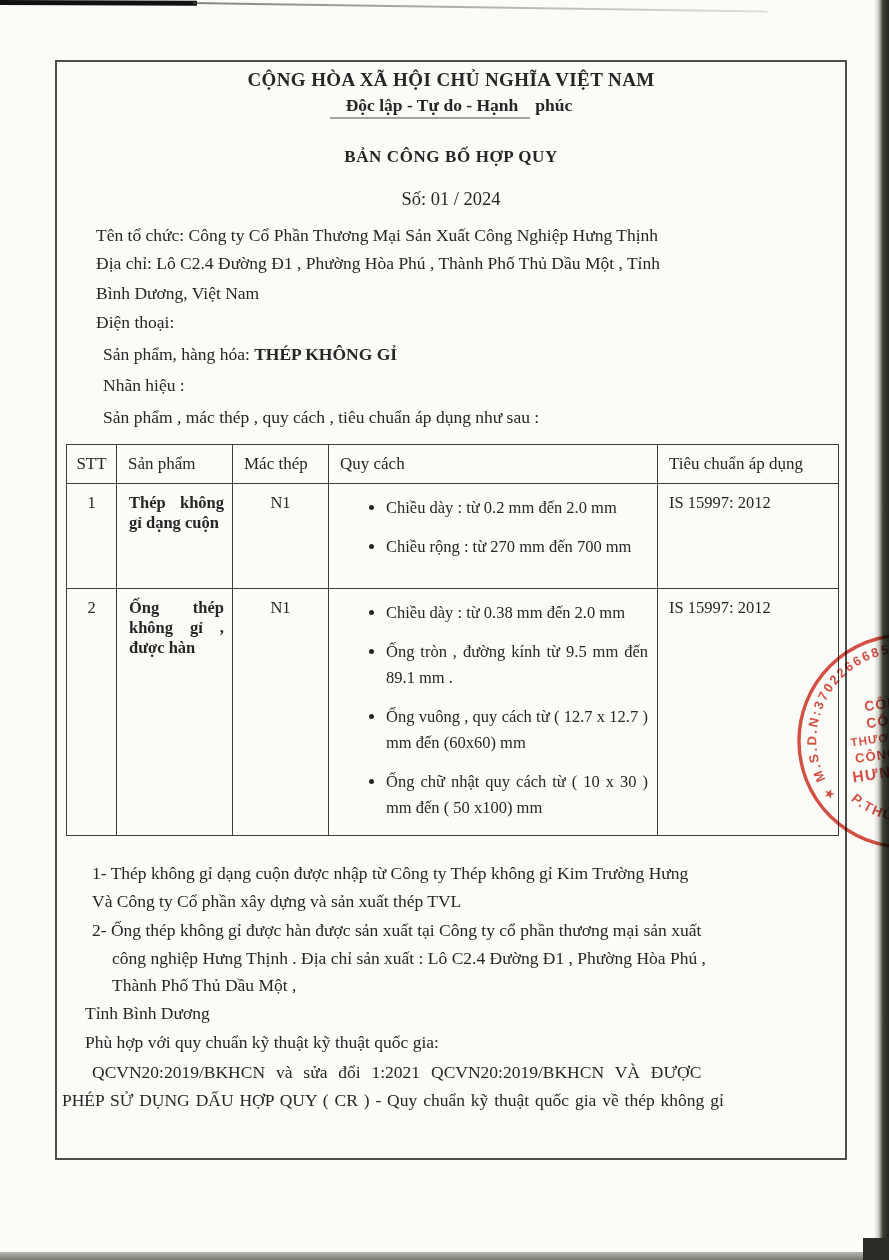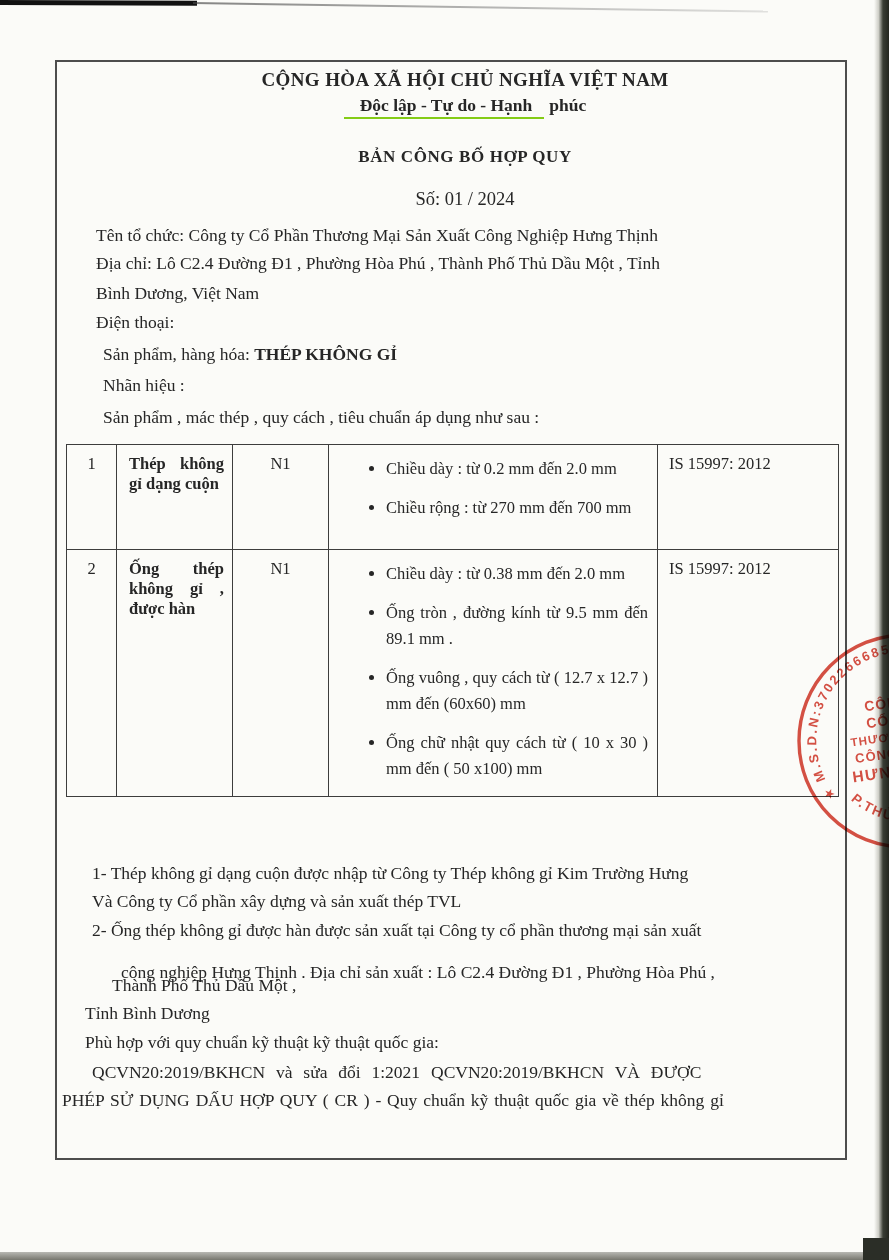--- a/index.html
+++ b/index.html
@@ -16,24 +16,24 @@
     background:linear-gradient(to right,rgba(70,70,70,.65),rgba(130,130,130,.22));
     transform:rotate(.85deg);transform-origin:left top;}
   .art-right-strip{right:0;top:0;width:15px;height:1260px;
     background:linear-gradient(to right,rgba(0,0,0,0),#cfcfc8 30%,#3a3e35 60%,#23261f);}
   .art-bottom-strip{left:0;bottom:0;width:889px;height:8px;
     background:linear-gradient(to bottom,#b8b8b3,#77776f);}
   .art-bottom-corner{right:0;bottom:0;width:26px;height:22px;background:#2b2e27;}
   
   .frame{left:55px;top:60px;width:792px;height:1100px;border:2px solid #4d4d4d;box-sizing:border-box;}
   
-  .center-band{left:55px;width:792px;text-align:center;white-space:nowrap;padding-left:14px;}
+  .center-band{left:55px;width:792px;text-align:center;white-space:nowrap;}
   .h1{top:69px;font-size:19px;font-weight:bold;letter-spacing:.4px;}
   .h2{top:95px;font-size:17.5px;font-weight:bold;}
-  .h2 .ul{border-bottom:2px solid #84cc16;padding:0 12px 2px 16px;}
+  .h2 .ul{border-bottom:2px solid #a3a3a3;padding:0 12px 2px 16px;}
   .h2 .tail{margin-left:5px;}
   .title{top:147px;font-size:17px;font-weight:bold;letter-spacing:.6px;}
   .docno{top:189px;font-size:18.5px;}
   
   .p{font-size:17.5px;line-height:27px;white-space:nowrap;}
   .p-ten{left:96px;top:222px;}
   .p-dc1{left:96px;top:250px;}
   .p-dc2{left:96px;top:280px;}
   .p-phone{left:96px;top:309px;}
   .p-sp{left:103px;top:341px;}
@@ -53,21 +53,21 @@
   td.c-tc{padding:9px 4px 0 11px;}
   tr.r1 td{height:94px;}
   tr.r2 td{height:235px;}
   ul.qc{margin:2px 12px 0 0;padding:0 0 0 56px;}
   ul.qc li{width:262px;text-align:justify;line-height:26px;margin-bottom:13px;}
   
   .n{font-size:17.5px;line-height:27px;white-space:nowrap;}
   .n1l1{left:92px;top:860px;}
   .n1l2{left:92px;top:888px;}
   .n2l1{left:92px;top:917px;}
-  .n2l2{left:121px;top:945px;margin-top:14px;}
+  .n2l2{left:112px;top:945px;}
   .n2l3{left:112px;top:972px;}
   .prov{left:85px;top:1000px;}
   .conf{left:85px;top:1029px;}
   .qcvn1{left:92px;top:1059px;word-spacing:6.5px;}
   .qcvn2{left:62px;top:1087px;word-spacing:1.5px;}
   
   .stamp{left:784px;top:620px;width:242px;height:242px;mix-blend-mode:multiply;opacity:.95;}
   .stamp text{font-family:"Liberation Sans","DejaVu Sans",sans-serif;font-weight:bold;}
 </style>
 </head>
@@ -101,20 +101,27 @@
 <div class="abs tbl-wrap">
   <table>
     <colgroup>
       <col style="width:50px">
         <col style="width:116px">
         <col style="width:96px">
         <col style="width:329px">
         <col style="width:181px">
     </colgroup>
     <tbody>
+        <tr>
+      <th class="c-stt">STT</th>
+      <th>Sản phẩm</th>
+      <th>Mác thép</th>
+      <th>Quy cách</th>
+      <th>Tiêu chuẩn áp dụng</th>
+    </tr>
     <tr class="r1">
       <td class="c-stt">1</td>
       <td class="c-sp">Thép không gỉ dạng cuộn</td>
       <td class="c-mt">N1</td>
       <td>
         <ul class="qc">
           <li>Chiều dày : từ 0.2 mm đến 2.0 mm</li>
           <li>Chiều rộng : từ 270 mm đến 700 mm</li>
         </ul>
       </td>

